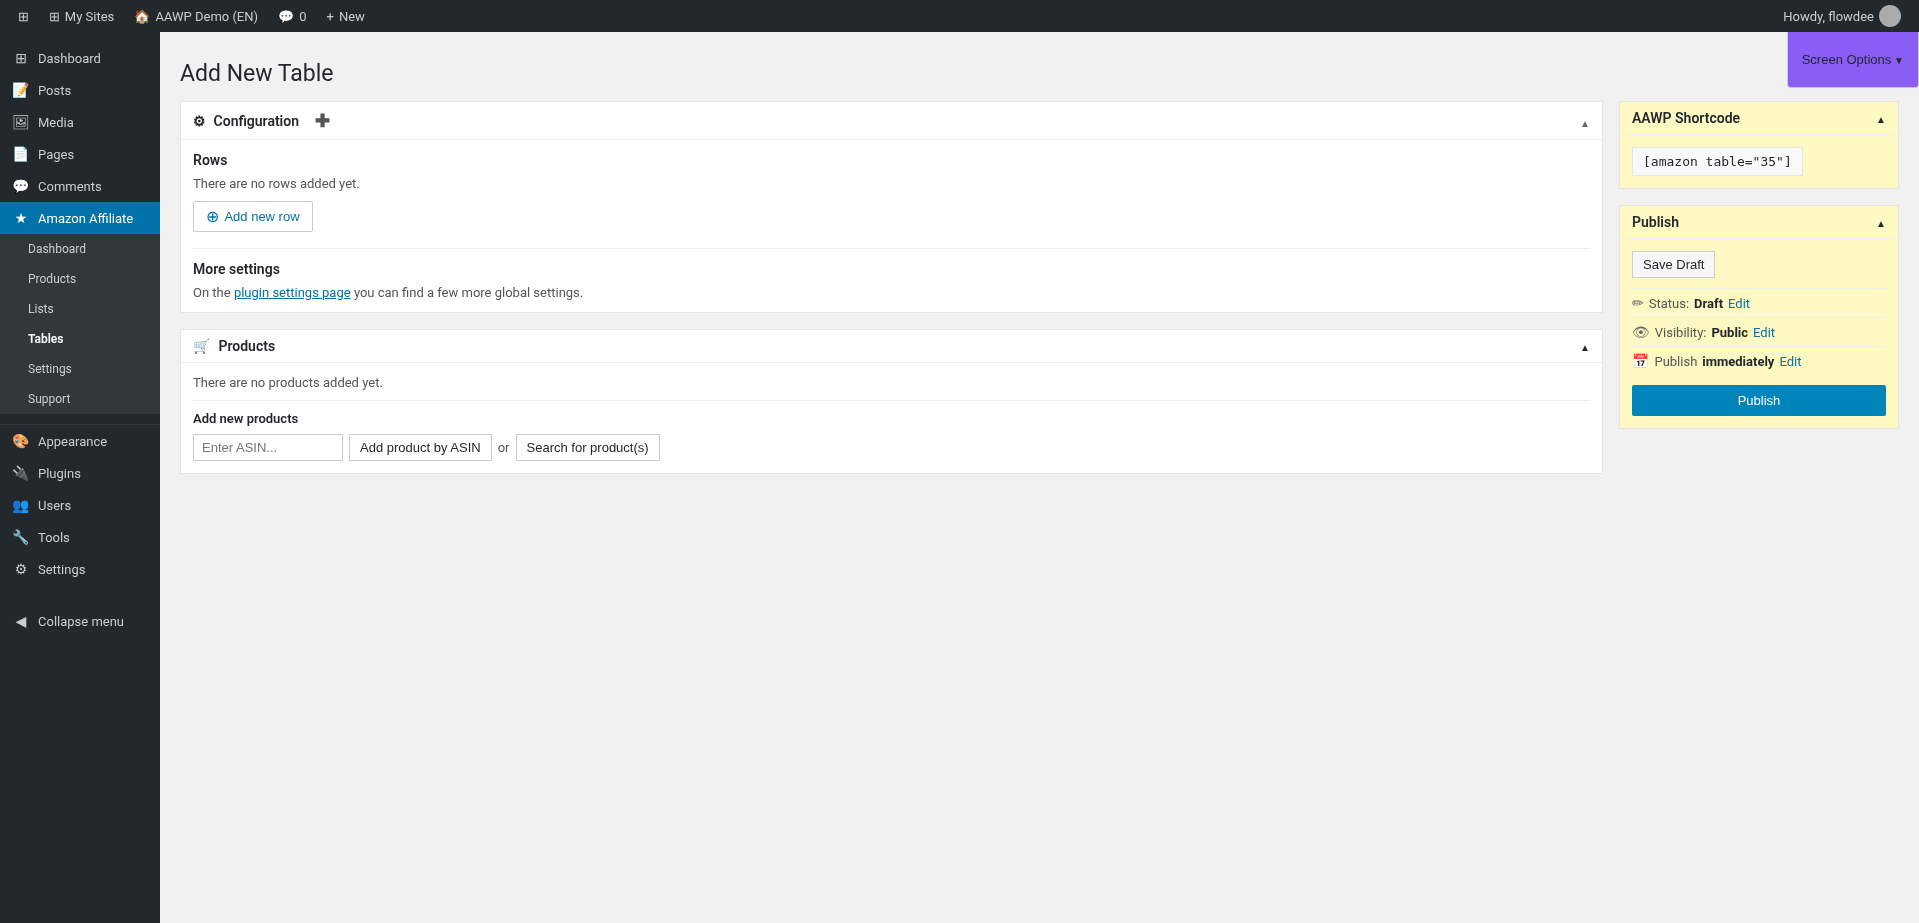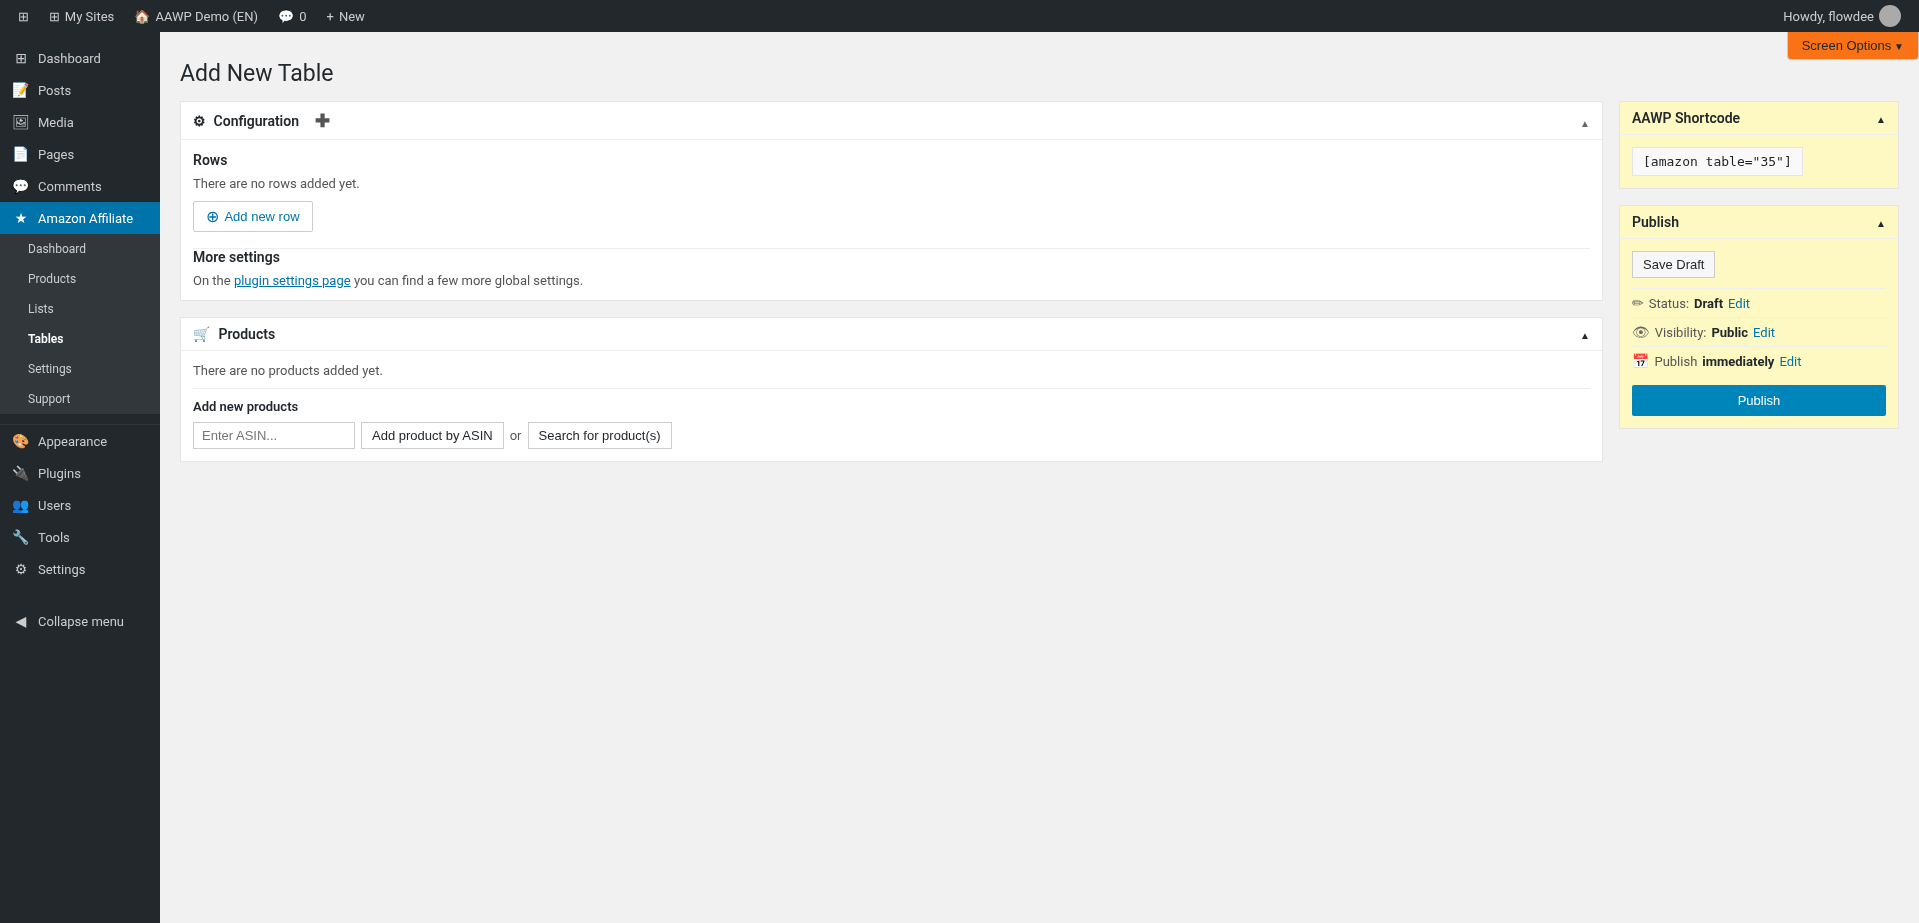--- a/index.html
+++ b/index.html
@@ -81,24 +81,24 @@
       padding: 20px 20px 20px 20px;
       min-height: calc(100vh - 32px);
       background: #f1f1f1;
     }
 
     
     .screen-options-btn {
       position: fixed;
       top: 32px;
       right: 0;
-      background: #f97316;
+      background: #8b5cf6;
       border: 1px solid #ccc;
       border-top: none;
-      padding: 6px 14px;
+      padding: 20px 14px;
       font-size: 13px;
       cursor: pointer;
       color: #23282d;
       border-radius: 0 0 4px 4px;
     }
     .screen-options-btn:after { content: ' ▼'; font-size: 10px; }
 
     
     .page-title {
       font-size: 23px;
@@ -187,21 +187,21 @@
       padding: 5px 12px;
       background: #fff;
       border: 1px solid #ccc;
       color: #0073aa;
       cursor: pointer;
       font-size: 13px;
       border-radius: 2px;
     }
 
     
-    .more-settings-section { margin-top: 16px; border-top: 1px solid #eee; }
+    .more-settings-section { margin-top: 16px; border-top: 1px solid #eee; padding-top: 12px; }
     .more-settings-section p { font-size: 13px; color: #555; }
     .more-settings-section a { color: #0073aa; text-decoration: underline; cursor: pointer; }
 
     
     .products-section { background: #fff; border: 1px solid #e5e5e5; margin-bottom: 16px; }
     .products-header {
       display: flex;
       align-items: center;
       justify-content: space-between;
       padding: 8px 12px;
@@ -215,21 +215,21 @@
       font-size: 14px;
       font-weight: 600;
     }
     .products-content { padding: 12px; }
     .add-new-products-label { font-size: 13px; font-weight: 600; margin-bottom: 8px; color: #23282d; }
     .asin-row { display: flex; align-items: center; gap: 6px; margin-top: 6px; }
     .asin-input {
       padding: 5px 8px;
       border: 1px solid #ccc;
       font-size: 13px;
-      width: 162px;
+      width: 150px;
     }
     .btn-add-asin {
       padding: 5px 10px;
       background: #fff;
       border: 1px solid #ccc;
       font-size: 13px;
       cursor: pointer;
       color: #23282d;
     }
     .btn-search-products {

